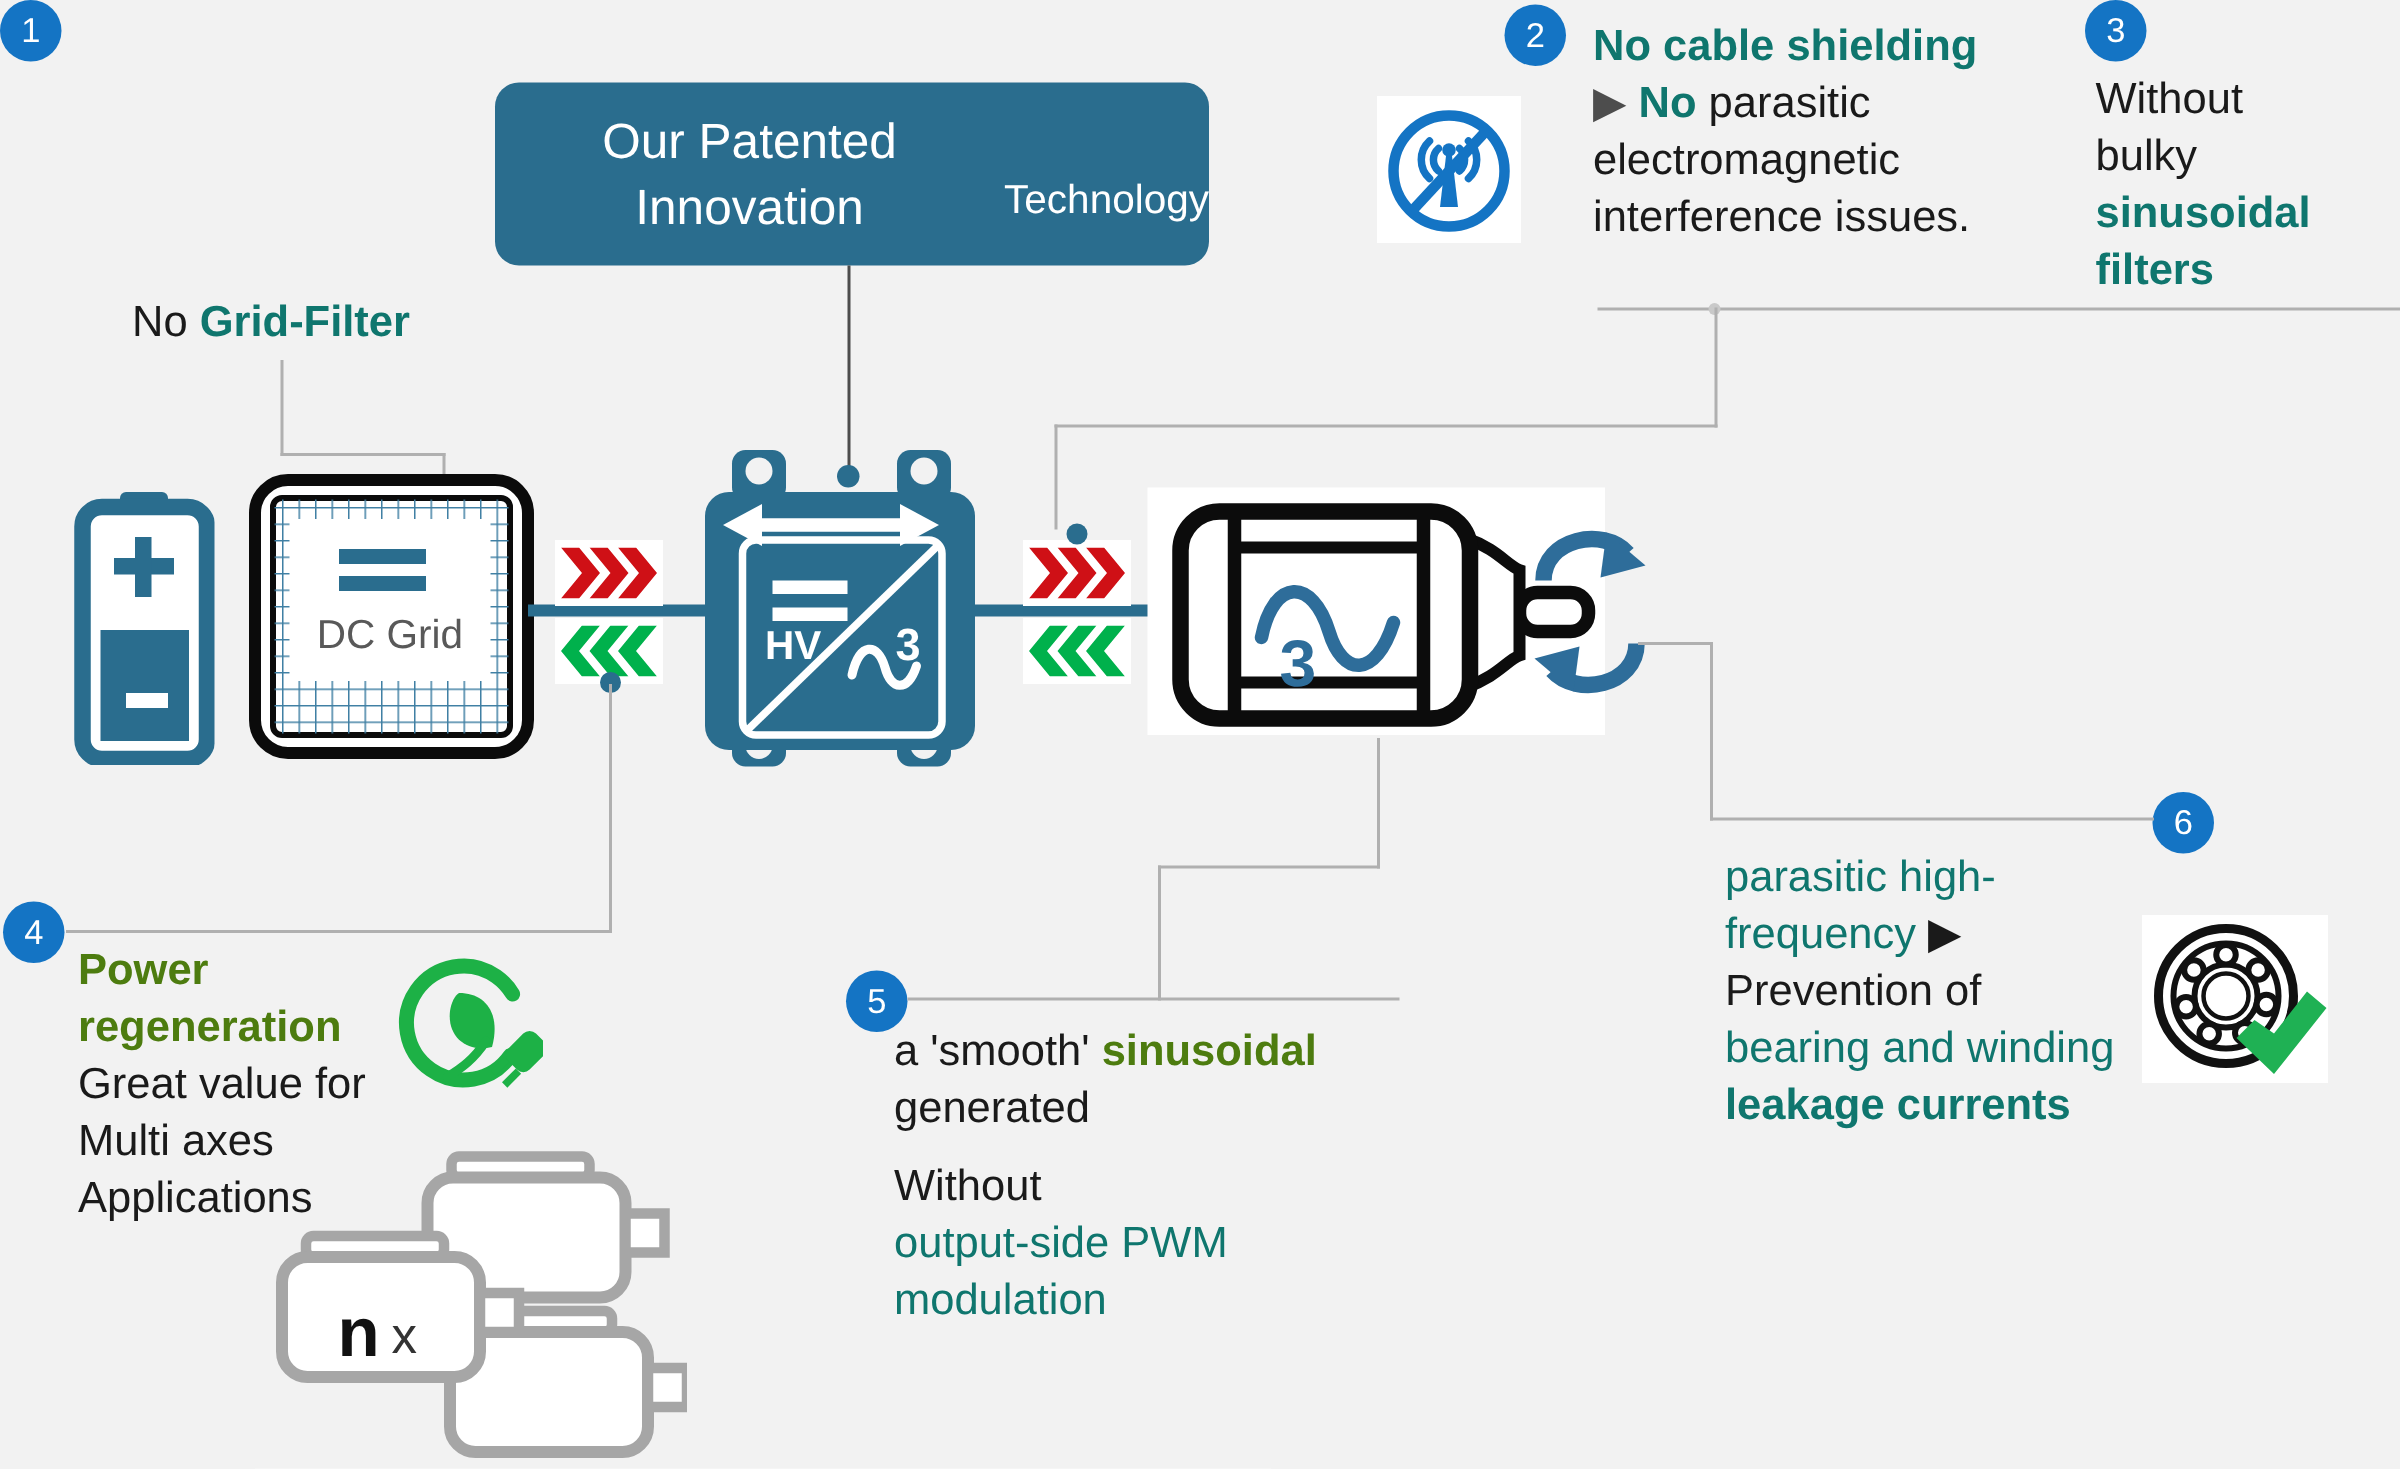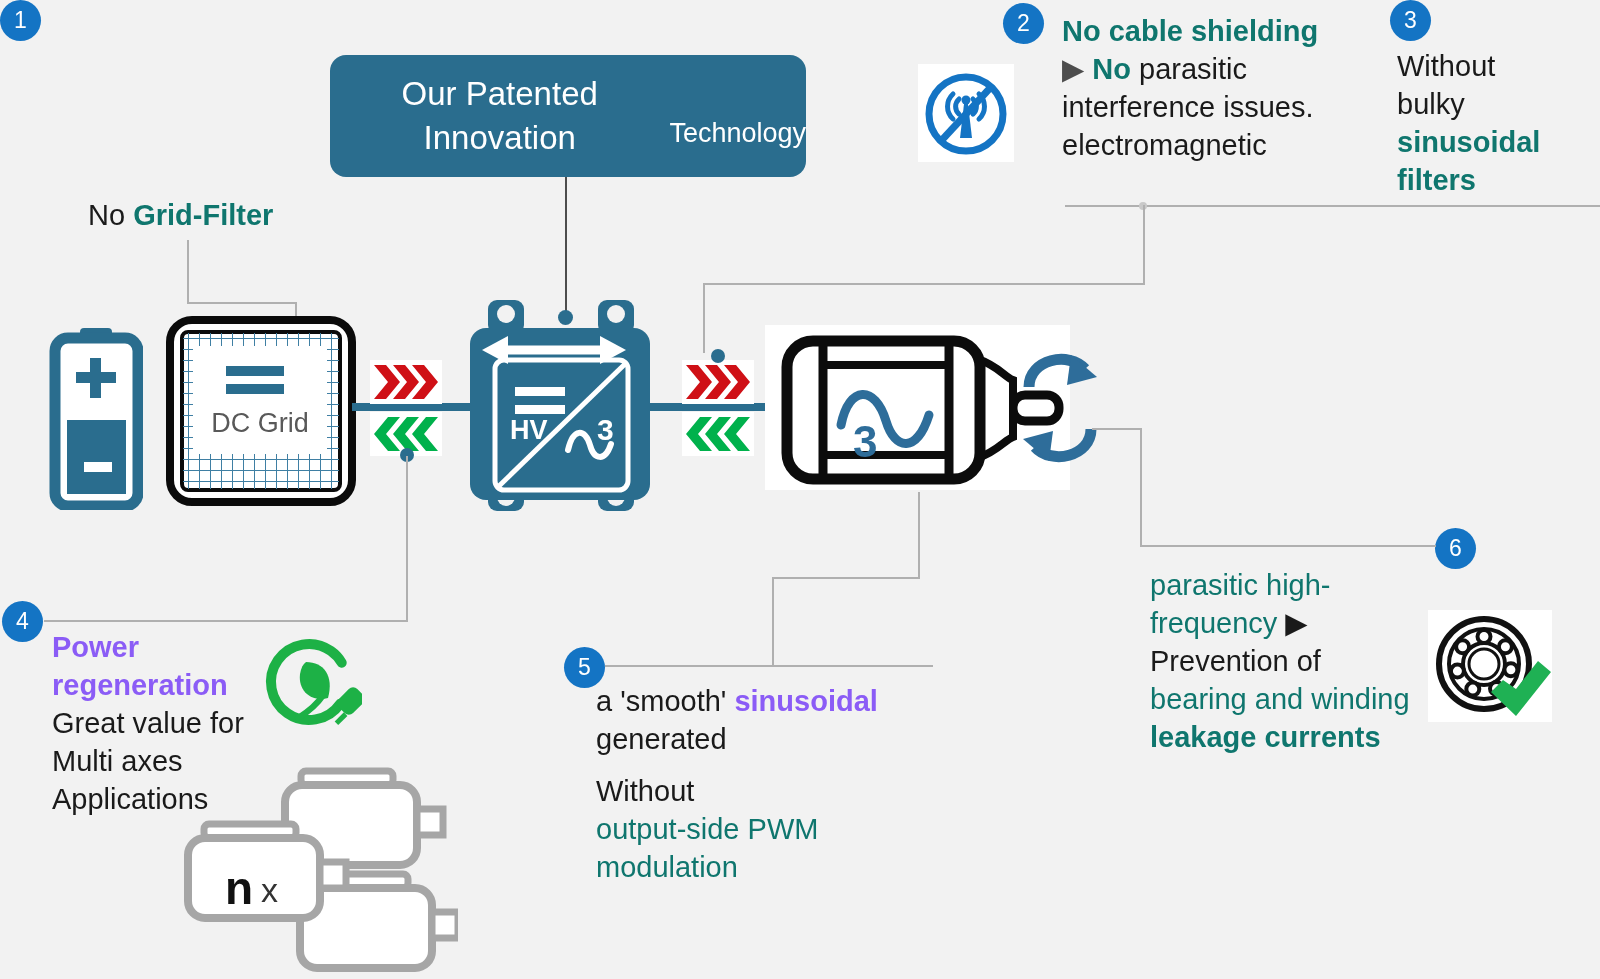--- a/index.html
+++ b/index.html
@@ -14,21 +14,21 @@
   .badge{position:absolute;width:41px;height:41px;border-radius:50%;background:#1474c4;color:#fff;
          display:flex;align-items:center;justify-content:center;font-size:23px;}
   .titlebox{position:absolute;left:330px;top:55px;width:476px;height:122px;background:#2a6d8e;
             border-radius:16px;color:#fff;display:flex;flex-direction:row;align-items:center;
             justify-content:center;text-align:center;}
   .t1{font-size:33px;line-height:44px;}
   .t2{font-size:27px;line-height:34px;margin-top:33px;}
   .txt{position:absolute;font-size:29px;line-height:38px;white-space:nowrap;}
   .red{color:#0f766e;}
   .bold{font-weight:bold;}
-  .blue{color:#8b5cf6;}
+  .blue{color:#4d7c0f;}
   .garrow{color:#4d4d4d;margin-right:8px;}
   .barrow{color:#1a1a1a;margin-left:8px;}
   .whitebox{position:absolute;background:#fff;}
   .patch{position:absolute;background:#fff;display:flex;align-items:center;justify-content:center;}
   .spacer{height:14px;}
   svg text{font-family:"Liberation Sans",sans-serif;}
 </style>
 </head>
 <body>
 
@@ -155,22 +155,22 @@
       <polygon points="284,136 258,114 288,106" fill="#2e6d9a"></polygon>
     </g>
   </svg>
 
   <div class="badge" style="left:1003px;top:3px;">
       <span>2</span>
     </div>
   <div class="txt" style="left:1062px;top:12px;">
     <div class="red bold">No cable shielding</div>
     <div><span class="garrow">▶</span><span class="red bold">No</span><span> parasitic</span></div>
+    <div>electromagnetic</div>
     <div>interference issues.</div>
-    <div>electromagnetic</div>
   </div>
   <div class="whitebox" style="left:918px;top:64px;width:96px;height:98px;"></div>
   <svg class="abs" style="left:918px;top:64px;" width="96" height="98" viewBox="0 0 96 98">
     <circle cx="48" cy="50" r="37" fill="none" stroke="#1474c4" stroke-width="7"></circle>
     <polygon points="42,74 54,74 50,40 46,40" fill="#1474c4"></polygon>
     <circle cx="48" cy="36" r="4.5" fill="#1474c4"></circle>
     <path d="M41,35 A10,10 0 0 0 41,50" stroke="#1474c4" stroke-width="5" fill="none" stroke-linecap="round"></path>
     <path d="M35,30 A17,17 0 0 0 35,55" stroke="#1474c4" stroke-width="5" fill="none" stroke-linecap="round"></path>
     <path d="M55,35 A10,10 0 0 1 55,50" stroke="#1474c4" stroke-width="5" fill="none" stroke-linecap="round"></path>
     <path d="M61,30 A17,17 0 0 1 61,55" stroke="#1474c4" stroke-width="5" fill="none" stroke-linecap="round"></path>

